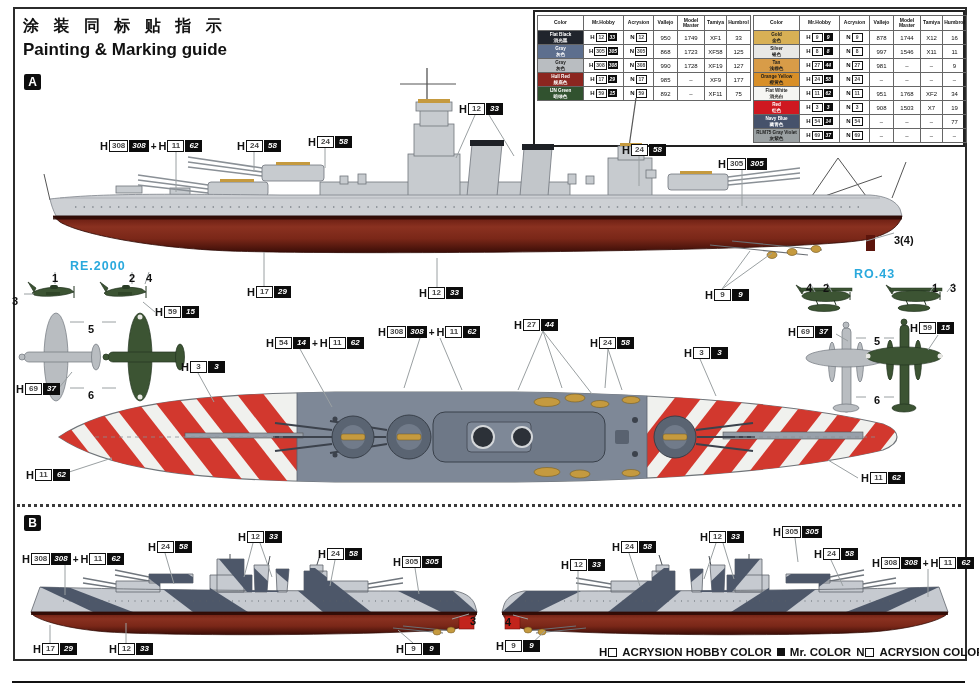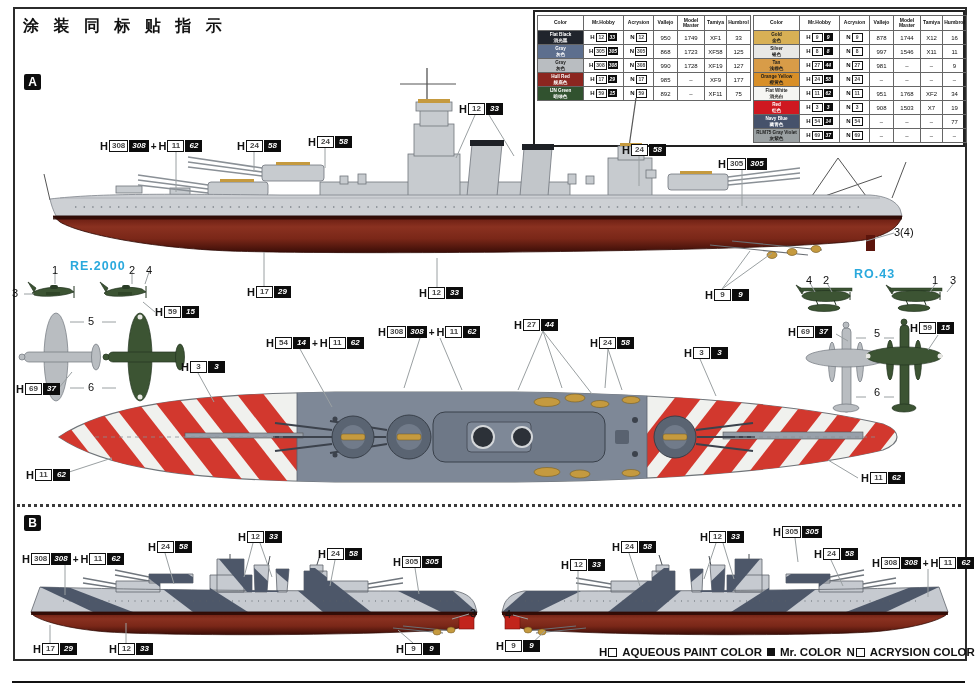--- a/index.html
+++ b/index.html
@@ -29,21 +29,21 @@
   .wb{display:inline-block;border:1px solid #111;background:#fff;color:#444;font-weight:bold;text-align:center;}
   .bb{display:inline-block;background:#0c0c0c;color:#fff;font-weight:bold;font-style:italic;text-align:center;}
   .callout{position:absolute;display:flex;align-items:center;white-space:nowrap;z-index:30;}
   .callout .h-lt{font-size:11px;margin-right:1px;}
   .callout .wb{font-size:8px;height:10px;line-height:10px;min-width:11px;padding:0 2px;}
   .callout .bb{font-size:8px;height:12px;line-height:12px;min-width:11px;padding:0 3px;margin-left:1px;}
   .callout .pl{font-weight:bold;font-size:10px;margin:0 2px;}
   .ptable .h-lt{font-size:6px;margin-right:1px;}
   .ptable .wb{font-size:5px;height:7px;line-height:7px;min-width:7px;padding:0 1px;border-width:1px;}
   .ptable .bb{font-size:5px;height:8px;line-height:8px;min-width:7px;padding:0 1px;margin-left:1px;}
-  .numlab{position:absolute;font-weight:normal;font-size:11px;z-index:30;}
+  .numlab{position:absolute;font-weight:bold;font-size:11px;z-index:30;margin-top:8px;}
   .aclabel{position:absolute;color:#2aa9dd;font-weight:bold;font-size:12.5px;letter-spacing:1px;z-index:25;}
   #re-label{left:70px;top:259px;} #ro-label{left:854px;top:267px;}
   svg.layer{position:absolute;z-index:10;}
   #leaders{position:absolute;left:0;top:0;z-index:20;pointer-events:none;}
   
   #legend{position:absolute;left:599px;top:646px;display:flex;align-items:center;gap:5px;
           font-weight:bold;font-size:11.5px;z-index:30;white-space:nowrap;}
   .lg-item{display:inline-flex;align-items:center;}
   .lg-box{display:inline-block;width:7px;height:7px;border:1.5px solid #111;background:#fff;margin-left:1px;}
   .lg-sq{display:inline-block;width:8px;height:8px;background:#111;}
@@ -51,20 +51,21 @@
   #footrule{position:absolute;left:12px;top:681px;width:953px;height:2px;background:#111;}
 </style>
 </head>
 <body>
 
 <div id="stage">
 
   <div id="frame"></div>
 
   <div id="title-cn">涂 装 同 标 贴 指 示</div>
+  <div id="title-en">Painting &amp; Marking guide</div>
   <div id="secA" class="secbox">A</div>
   <div id="secB" class="secbox">B</div>
   <div id="divider"></div>
 
   <div id="ptable">
     <div class="pt-body">
       <table class="ptable">
           <colgroup>
             <col style="width:46px">
             <col style="width:40px">
@@ -814,21 +815,21 @@
       <div class="numlab" style="left: 874px; top: 386px;">6</div>
       <div class="numlab" style="left: 470px; top: 607px;">3</div>
       <div class="numlab" style="left: 505px; top: 608px;">4</div>
     </div>
 
   <div id="legend">
     <span class="lg-item">
         <span>H</span>
         <span class="lg-box"></span>
       </span>
-    <span>AQUEOUS PAINT COLOR</span>
+    <span>ACRYSION HOBBY COLOR</span>
     <span class="lg-sq"></span>
     <span>Mr. COLOR</span>
     <span class="lg-item">
         <span>N</span>
         <span class="lg-box"></span>
       </span>
     <span>ACRYSION COLOR</span>
   </div>
 
   <div id="footrule"></div>

